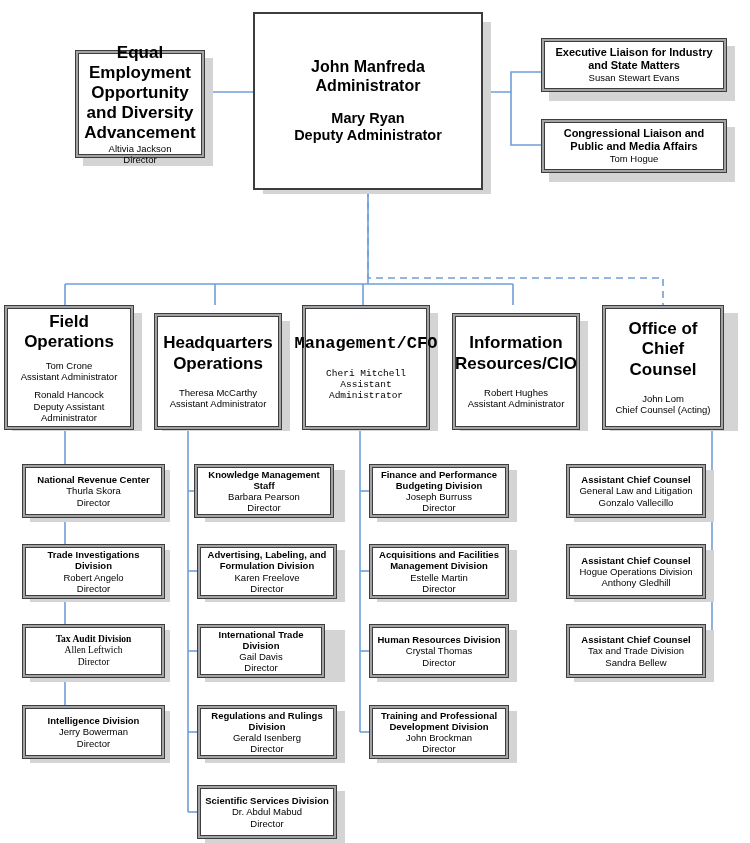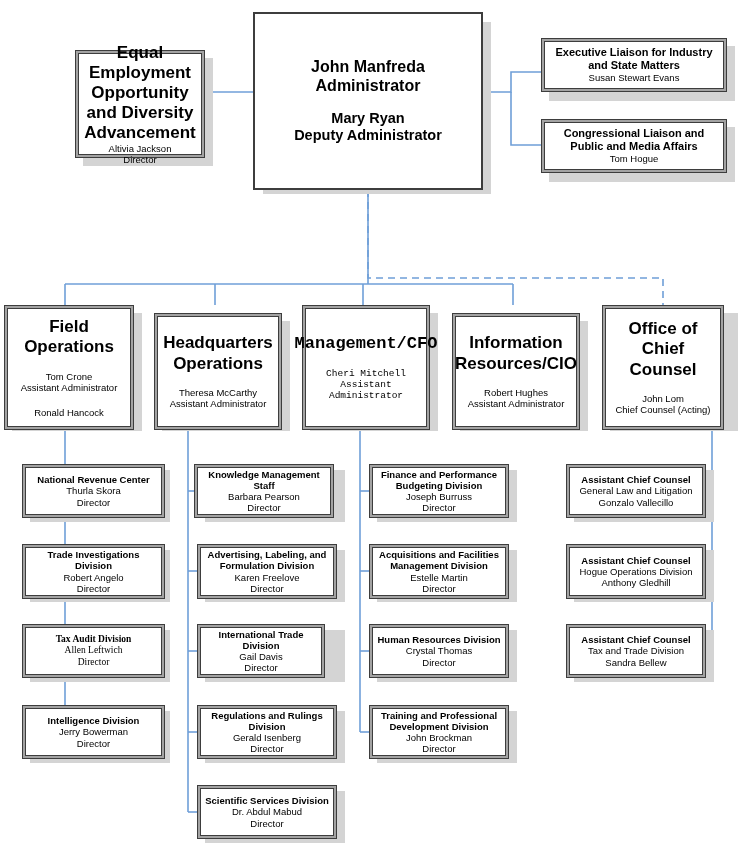--- a/index.html
+++ b/index.html
@@ -166,20 +166,21 @@
 
   <div class="shadow" style="left:12px; top:313px; width:130px; height:118px;"></div>
   <div class="box" style="left:4px; top:305px; width:130px; height:125px;">
     <div class="inner">
       <div class="title fs-t1-title">Field Operations</div>
       <div class="gap"></div>
       <div class="person fs-t1-person">Tom Crone</div>
       <div class="person fs-t1-person">Assistant Administrator</div>
       <div class="gap"></div>
       <div class="person fs-t1-person">Ronald Hancock</div>
+      <div class="person fs-t1-person">Deputy Assistant Administrator</div>
     </div>
   </div>
 
   <div class="shadow" style="left:162px; top:321px; width:128px; height:110px;"></div>
   <div class="box" style="left:154px; top:313px; width:128px; height:117px;">
     <div class="inner">
       <div class="title fs-t1-title">Headquarters Operations</div>
       <div class="gap"></div>
       <div class="person fs-t1-person">Theresa McCarthy</div>
       <div class="person fs-t1-person">Assistant Administrator</div>

